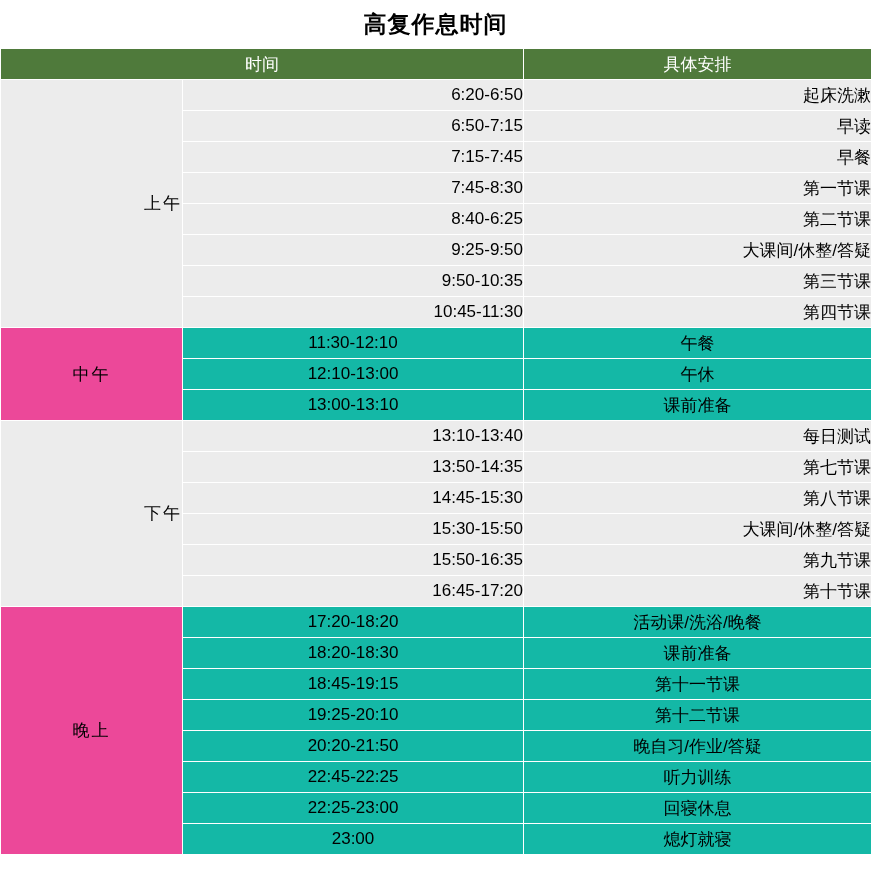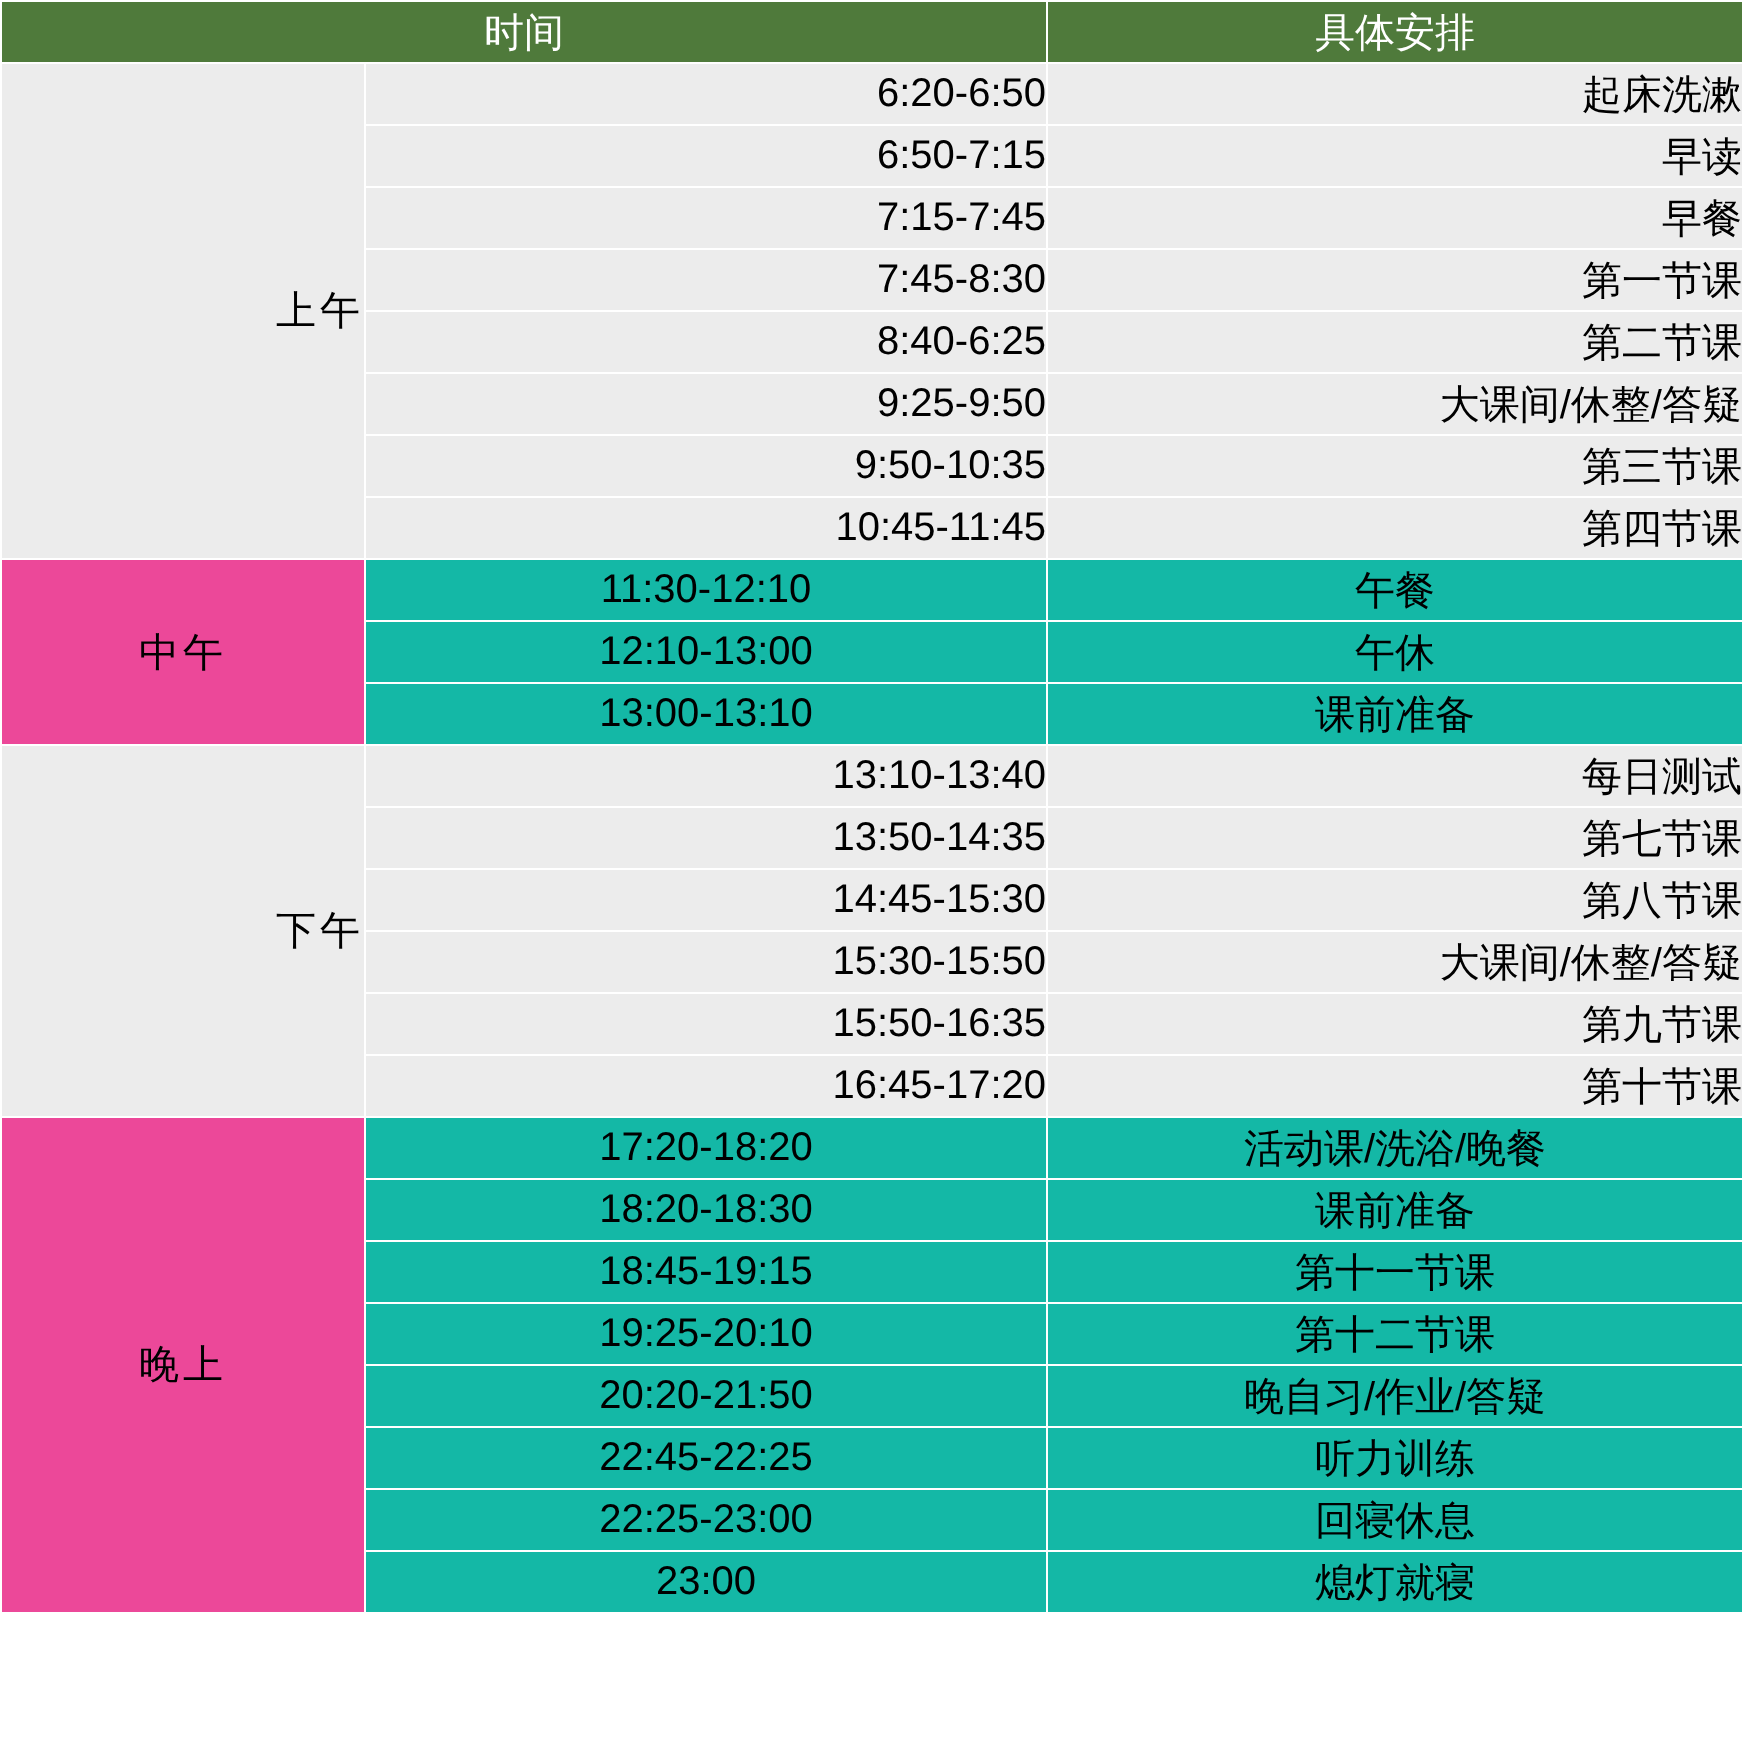--- a/index.html
+++ b/index.html
@@ -30,21 +30,21 @@
   }
   table.schedule {
     border-collapse: collapse;
     width: 871px;
     table-layout: fixed;
   }
   table.schedule td, table.schedule th {
     border: 1px solid #ffffff;
     padding: 0;
     height: 30px;
-    font-size: 20px;
+    font-size: 17px;
     text-align: center;
     vertical-align: middle;
     font-weight: normal;
   }
   thead th {
     background: #4f7a3b;
     color: #ffffff;
     font-weight: bold;
     font-size: 21px;
     height: 36px;
@@ -61,20 +61,21 @@
   }
   tr.band-gray td { background: #ececec; text-align: right; }
   tr.band-green td { background: #14b8a6; }
   td.period.gray  { background: #ececec; }
   td.period.green { background: #ec4899; }
 </style>
 </head>
 <body>
 
 <div class="page">
+  <div class="title">高复作息时间</div>
   <table class="schedule">
     <colgroup>
       <col class="col-period">
       <col class="col-time">
       <col class="col-task">
     </colgroup>
     <thead>
       <tr>
         <th colspan="2">时间</th>
         <th>具体安排</th>
@@ -104,21 +105,21 @@
         </tr>
         <tr class="band-gray">
           <td class="time">9:25-9:50</td>
           <td class="task">大课间/休整/答疑</td>
         </tr>
         <tr class="band-gray">
           <td class="time">9:50-10:35</td>
           <td class="task">第三节课</td>
         </tr>
         <tr class="band-gray">
-          <td class="time">10:45-11:45</td>
+          <td class="time">10:45-11:30</td>
           <td class="task">第四节课</td>
         </tr>
         <tr class="band-green">
           <td class="period green" rowspan="3">中午</td>
           <td class="time">11:30-12:10</td>
           <td class="task">午餐</td>
         </tr>
         <tr class="band-green">
           <td class="time">12:10-13:00</td>
           <td class="task">午休</td>

